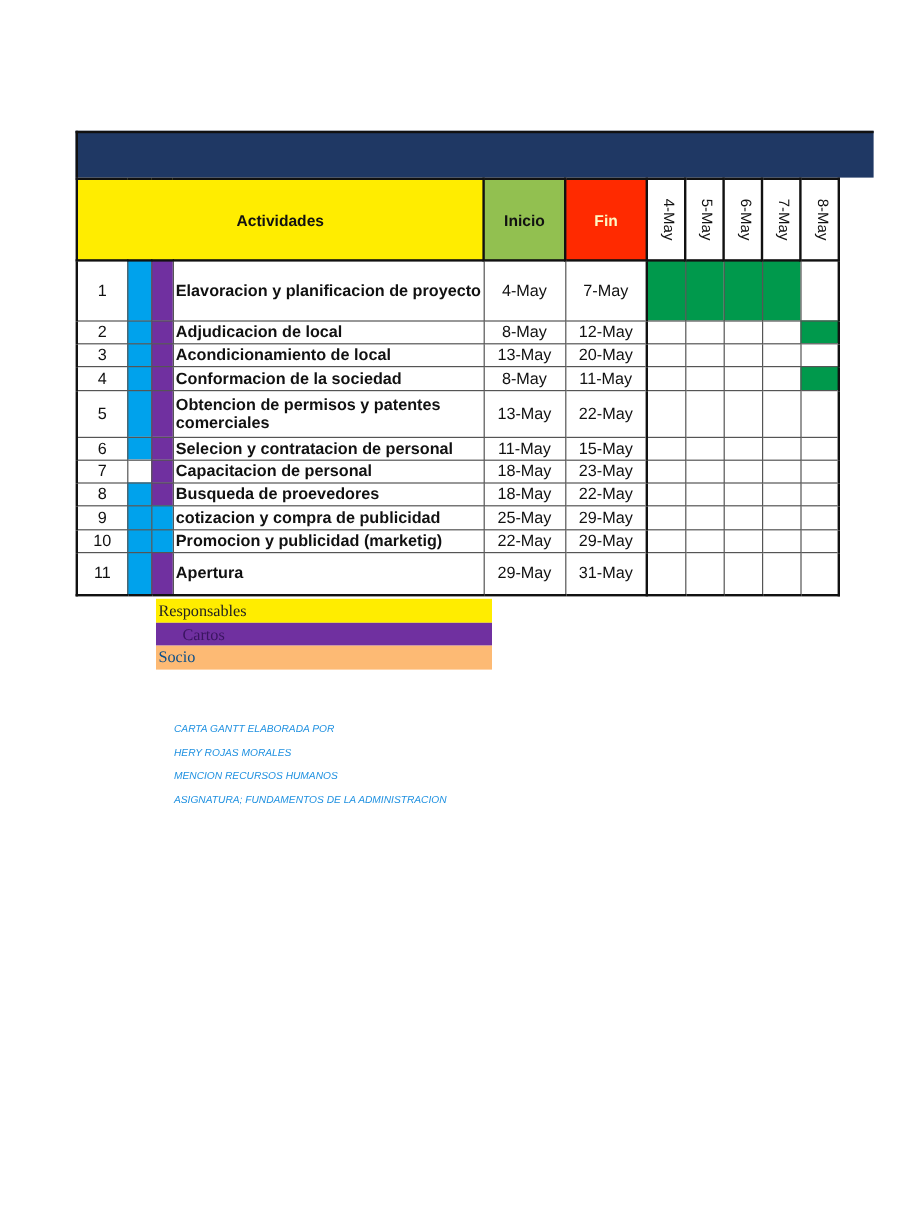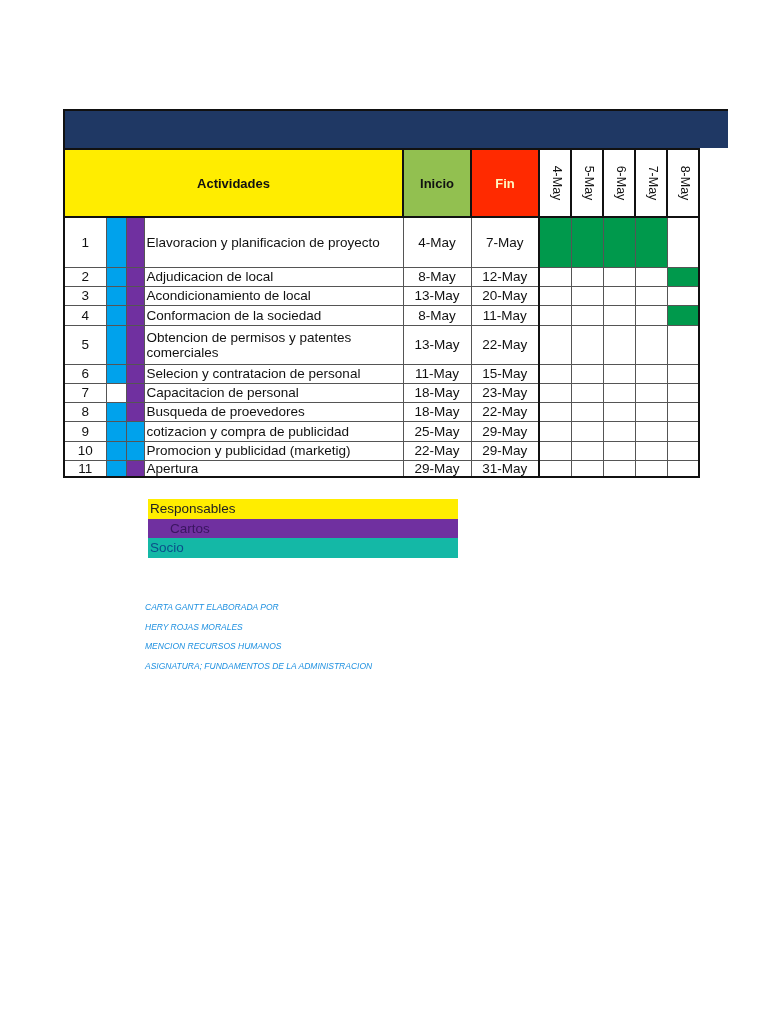--- a/index.html
+++ b/index.html
@@ -10,30 +10,30 @@
     table.gantt { position:absolute; left:63px; top:148px; border-collapse:collapse;
                   table-layout:fixed; width:635px; }
     table.gantt td { border:1px solid #555; padding:0; font-size:13.5px; box-sizing:border-box; }
     table.gantt tr.head td { height:68px; font-weight:bold; font-size:13px; text-align:center; border:2px solid #111; }
     .h-act { background:#ffed00; }
     .h-ini { background:#92c050; }
     .h-fin { background:#ff2a00; color:#fef9c3; }
     .h-day { background:#fff; font-weight:normal !important; font-size:12.5px !important; }
     .h-day span { display:inline-block; transform:rotate(90deg); white-space:nowrap; }
     td.num { text-align:center; border-left:2px solid #111 !important; }
-    td.act { padding-left:2px !important; line-height:15px; }
+    td.act { padding-left:2px !important; line-height:15px;font-weight:bold; }
     td.date { text-align:center; }
     td.date.fin { border-right:2px solid #111 !important; }
     td.lastcol { border-right:2px solid #111 !important; }
     tr.last td { border-bottom:2px solid #111; }
     td.c-cyan { background:#00a2ec; }
     td.c-purple { background:#7030a0; }
     td.c-white { background:#fff; }
     td.g-on { background:#00994c; }
-    .legend { position:absolute; left:148px; top:499px; width:310px; }
+    .legend { position:absolute; left:130px; top:499px; width:280px;font-family:Liberation Serif, serif; }
     .legend div { height:19.5px; line-height:19.5px; font-size:13.5px; padding-left:2px; }
     .credits { position:absolute; left:145px; top:602px; }
     .credits div { font-size:8.5px; font-style:italic; color:#1e90e0; height:19.7px; line-height:11px; }
   </style>
 </head>
 <body>
 
 <div class="title-bar"></div>
 
 <table class="gantt">
@@ -184,39 +184,39 @@
         <td class="c-cyan"></td>
         <td class="act">Promocion y publicidad (marketig)</td>
         <td class="date">22-May</td>
         <td class="date fin">29-May</td>
         <td class=""></td>
         <td class=""></td>
         <td class=""></td>
         <td class=""></td>
         <td class=" lastcol"></td>
       </tr>
-      <tr class="last" style="height: 16px;">
+      <tr class="last" style="height: 36px;">
         <td class="num">11</td>
         <td class="c-cyan"></td>
         <td class="c-purple"></td>
         <td class="act">Apertura</td>
         <td class="date">29-May</td>
         <td class="date fin">31-May</td>
         <td class=""></td>
         <td class=""></td>
         <td class=""></td>
         <td class=""></td>
         <td class=" lastcol"></td>
       </tr>
     </tbody>
 </table>
 
 <div class="legend" id="legend">
     <div style="background: rgb(255, 237, 0); color: rgb(34, 34, 34);">Responsables</div>
     <div style="background: rgb(112, 48, 160); color: rgb(58, 21, 96); padding-left: 22px;">Cartos</div>
-    <div style="background: #14b8a6; color: rgb(11, 79, 138);">Socio</div>
+    <div style="background: #fdba74; color: rgb(11, 79, 138);">Socio</div>
   </div>
 <div class="credits" id="credits">
     <div>CARTA GANTT ELABORADA POR</div>
     <div>HERY ROJAS MORALES</div>
     <div>MENCION RECURSOS HUMANOS</div>
     <div>ASIGNATURA; FUNDAMENTOS DE LA ADMINISTRACION</div>
   </div>
 
 </body></html>

